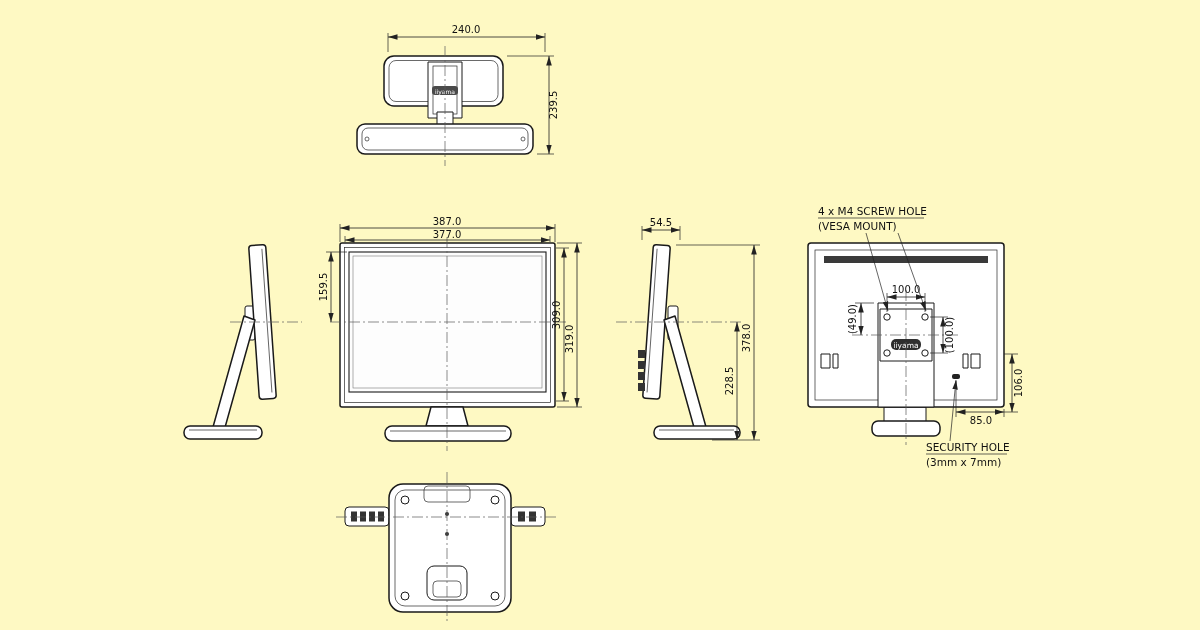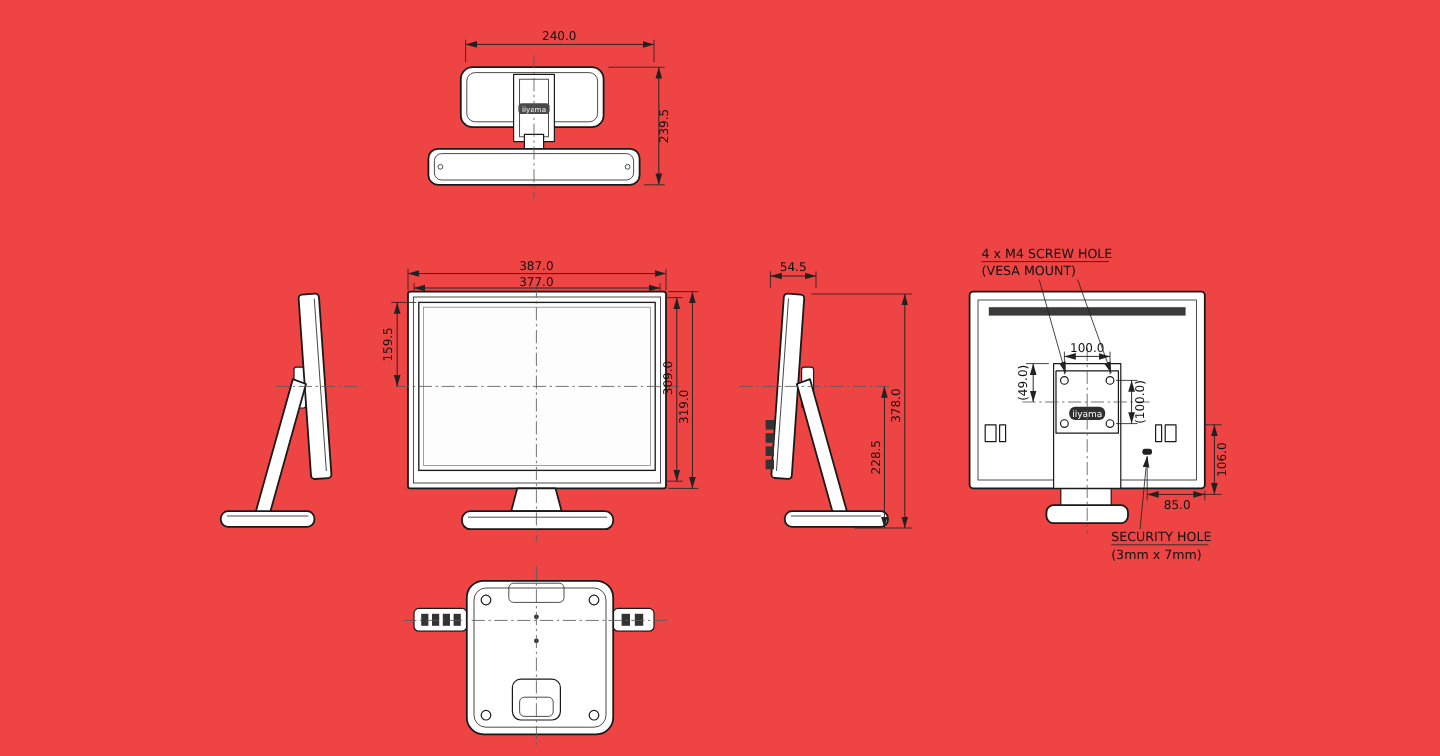--- a/index.html
+++ b/index.html
@@ -1,16 +1,16 @@
 <!DOCTYPE html>
 <html><head>
 <meta charset="utf-8">
 <style>
   html,body{margin:0;padding:0;background:#fff;}
-  .canvas{width:1200px;height:630px;background:#ef4444;position:relative;overflow:hidden;
+  .canvas{width:1200px;height:630px;background:#fef9c3;position:relative;overflow:hidden;
           font-family:"DejaVu Sans", sans-serif;}
   svg{display:block;}
   .ol   {fill:#ffffff;stroke:#1a1a1a;stroke-width:1.5;stroke-linejoin:round;}
   .ol2  {fill:#ffffff;stroke:#1a1a1a;stroke-width:1;stroke-linejoin:round;}
   .thin {fill:none;stroke:#2a2a2a;stroke-width:.7;}
   .thin2{fill:none;stroke:#7a7a7a;stroke-width:.6;}
   .dim  {fill:none;stroke:#222;stroke-width:.8;}
   .ext  {fill:none;stroke:#222;stroke-width:.7;}
   .cl   {fill:none;stroke:#5a5a5a;stroke-width:.7;stroke-dasharray:11 3 2 3;}
   .dk   {fill:#333;stroke:none;}

